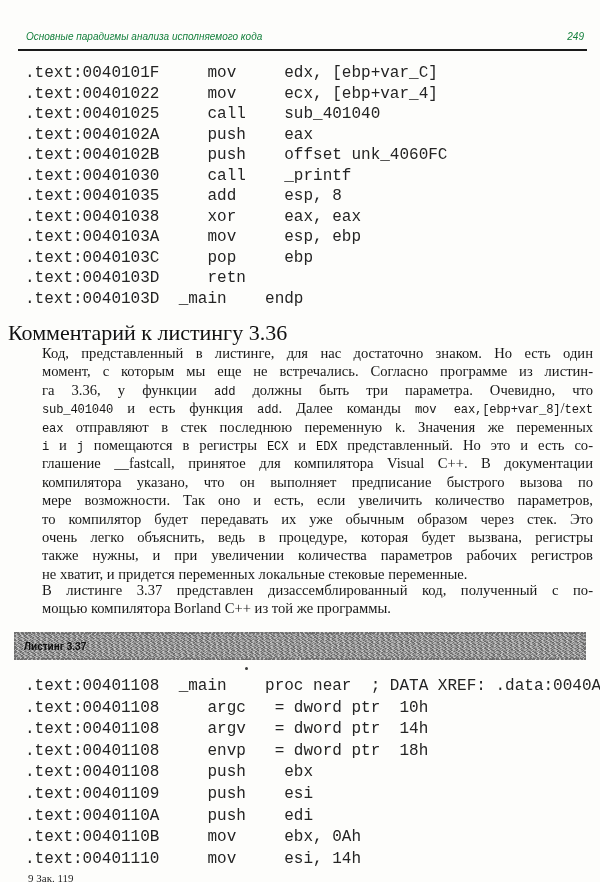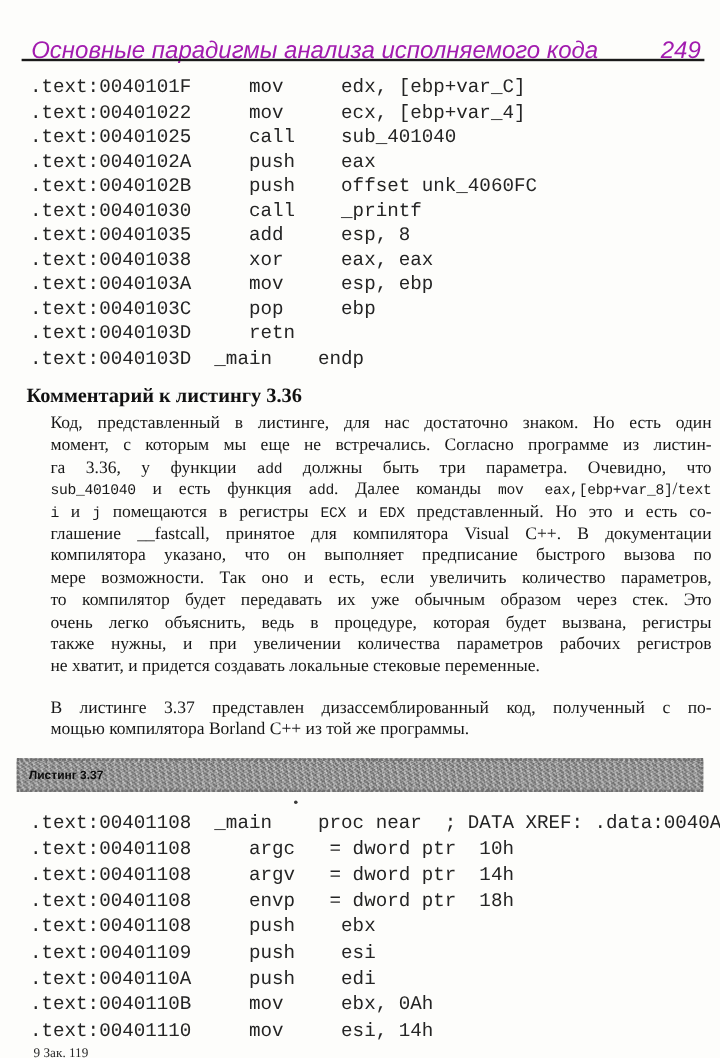--- a/index.html
+++ b/index.html
@@ -10,41 +10,41 @@
     background:#fdfdfb;
     overflow:hidden;
     color:#1c1c1c;
     font-family:"Liberation Serif",serif;
   }
   
   .running-head{
     position:absolute;top:31px;left:26px;right:16px;
     display:flex;justify-content:space-between;align-items:baseline;
     font-family:"Liberation Sans",sans-serif;
-    font-style:italic;font-size:20px;color:#a21caf;
+    font-style:italic;font-size:10px;color:#15803d;
   }
   .head-rule{
     position:absolute;top:49px;left:18px;right:13px;height:2px;
     background:#1a1a1a;
   }
   
   .code-block{
     position:absolute;left:25px;right:10px;
     font-family:"Liberation Mono",monospace;
     font-size:16px;color:#242424;
     white-space:pre;
   }
   #listing36{top:63px;}
   #listing36 .code-line{line-height:20.5px;height:20.5px;}
   #listing37{top:676px;}
   #listing37 .code-line{line-height:21.6px;height:21.6px;}
   
   .comment-heading{
-    position:absolute;top:320px;left:22px;margin:0;
-    font-size:17px;font-weight:bold;color:#111;
+    position:absolute;top:320px;left:8px;margin:0;
+    font-size:22px;font-weight:normal;color:#111;
     font-family:"Liberation Serif",serif;
   }
   
   .para{
     position:absolute;left:26px;width:551px;
     font-size:14.6px;color:#171717;margin-left:16px;
   }
   #para1{top:344px;}
   #para2{top:581px;}
   .pline{
@@ -98,28 +98,29 @@
 
   <div class="code-block" id="listing36"><div class="code-line">.text:0040101F     mov     edx, [ebp+var_C]</div><div class="code-line">.text:00401022     mov     ecx, [ebp+var_4]</div><div class="code-line">.text:00401025     call    sub_401040</div><div class="code-line">.text:0040102A     push    eax</div><div class="code-line">.text:0040102B     push    offset unk_4060FC</div><div class="code-line">.text:00401030     call    _printf</div><div class="code-line">.text:00401035     add     esp, 8</div><div class="code-line">.text:00401038     xor     eax, eax</div><div class="code-line">.text:0040103A     mov     esp, ebp</div><div class="code-line">.text:0040103C     pop     ebp</div><div class="code-line">.text:0040103D     retn</div><div class="code-line">.text:0040103D  _main    endp</div></div>
 
   <h2 class="comment-heading">Комментарий к листингу 3.36</h2>
 
   <div class="para" id="para1">
       <div class="pline"><span>Код, представленный в листинге, для нас достаточно знаком. Но есть один</span></div>
       <div class="pline"><span>момент, с которым мы еще не встречались. Согласно программе из листин-</span></div>
       <div class="pline"><span>га 3.36, у функции </span><span class="mono">add</span><span> должны быть три параметра. Очевидно, что</span></div>
       <div class="pline"><span class="mono">sub_401040</span><span> и есть функция </span><span class="mono">add</span><span>. Далее команды </span><span class="mono">mov eax,[ebp+var_8]</span><span>/</span><span class="mono">text</span></div>
+      <div class="pline"><span class="mono">eax</span><span> отправляют в стек последнюю переменную </span><span class="mono">k</span><span>. Значения же переменных</span></div>
       <div class="pline"><span class="mono">i</span><span> и </span><span class="mono">j</span><span> помещаются в регистры </span><span class="mono">ECX</span><span> и </span><span class="mono">EDX</span><span> представленный. Но это и есть со-</span></div>
       <div class="pline"><span>глашение __fastcall, принятое для компилятора Visual C++. В документации</span></div>
       <div class="pline"><span>компилятора указано, что он выполняет предписание быстрого вызова по</span></div>
       <div class="pline"><span>мере возможности. Так оно и есть, если увеличить количество параметров,</span></div>
       <div class="pline"><span>то компилятор будет передавать их уже обычным образом через стек. Это</span></div>
       <div class="pline"><span>очень легко объяснить, ведь в процедуре, которая будет вызвана, регистры</span></div>
       <div class="pline"><span>также нужны, и при увеличении количества параметров рабочих регистров</span></div>
-      <div class="pline pline-last"><span>не хватит, и придется создавать локальные стековые переменные.</span></div>
+      <div class="pline pline-last"><span>не хватит, и придется переменных локальные стековые переменные.</span></div>
     </div>
 
   <div class="para" id="para2">
       <div class="pline"><span>В листинге 3.37 представлен дизассемблированный код, полученный с по-</span></div>
       <div class="pline pline-last"><span>мощью компилятора Borland C++ из той же программы.</span></div>
     </div>
 
   <div class="listing-band">
     <span class="band-label">Листинг 3.37</span>
   </div>

